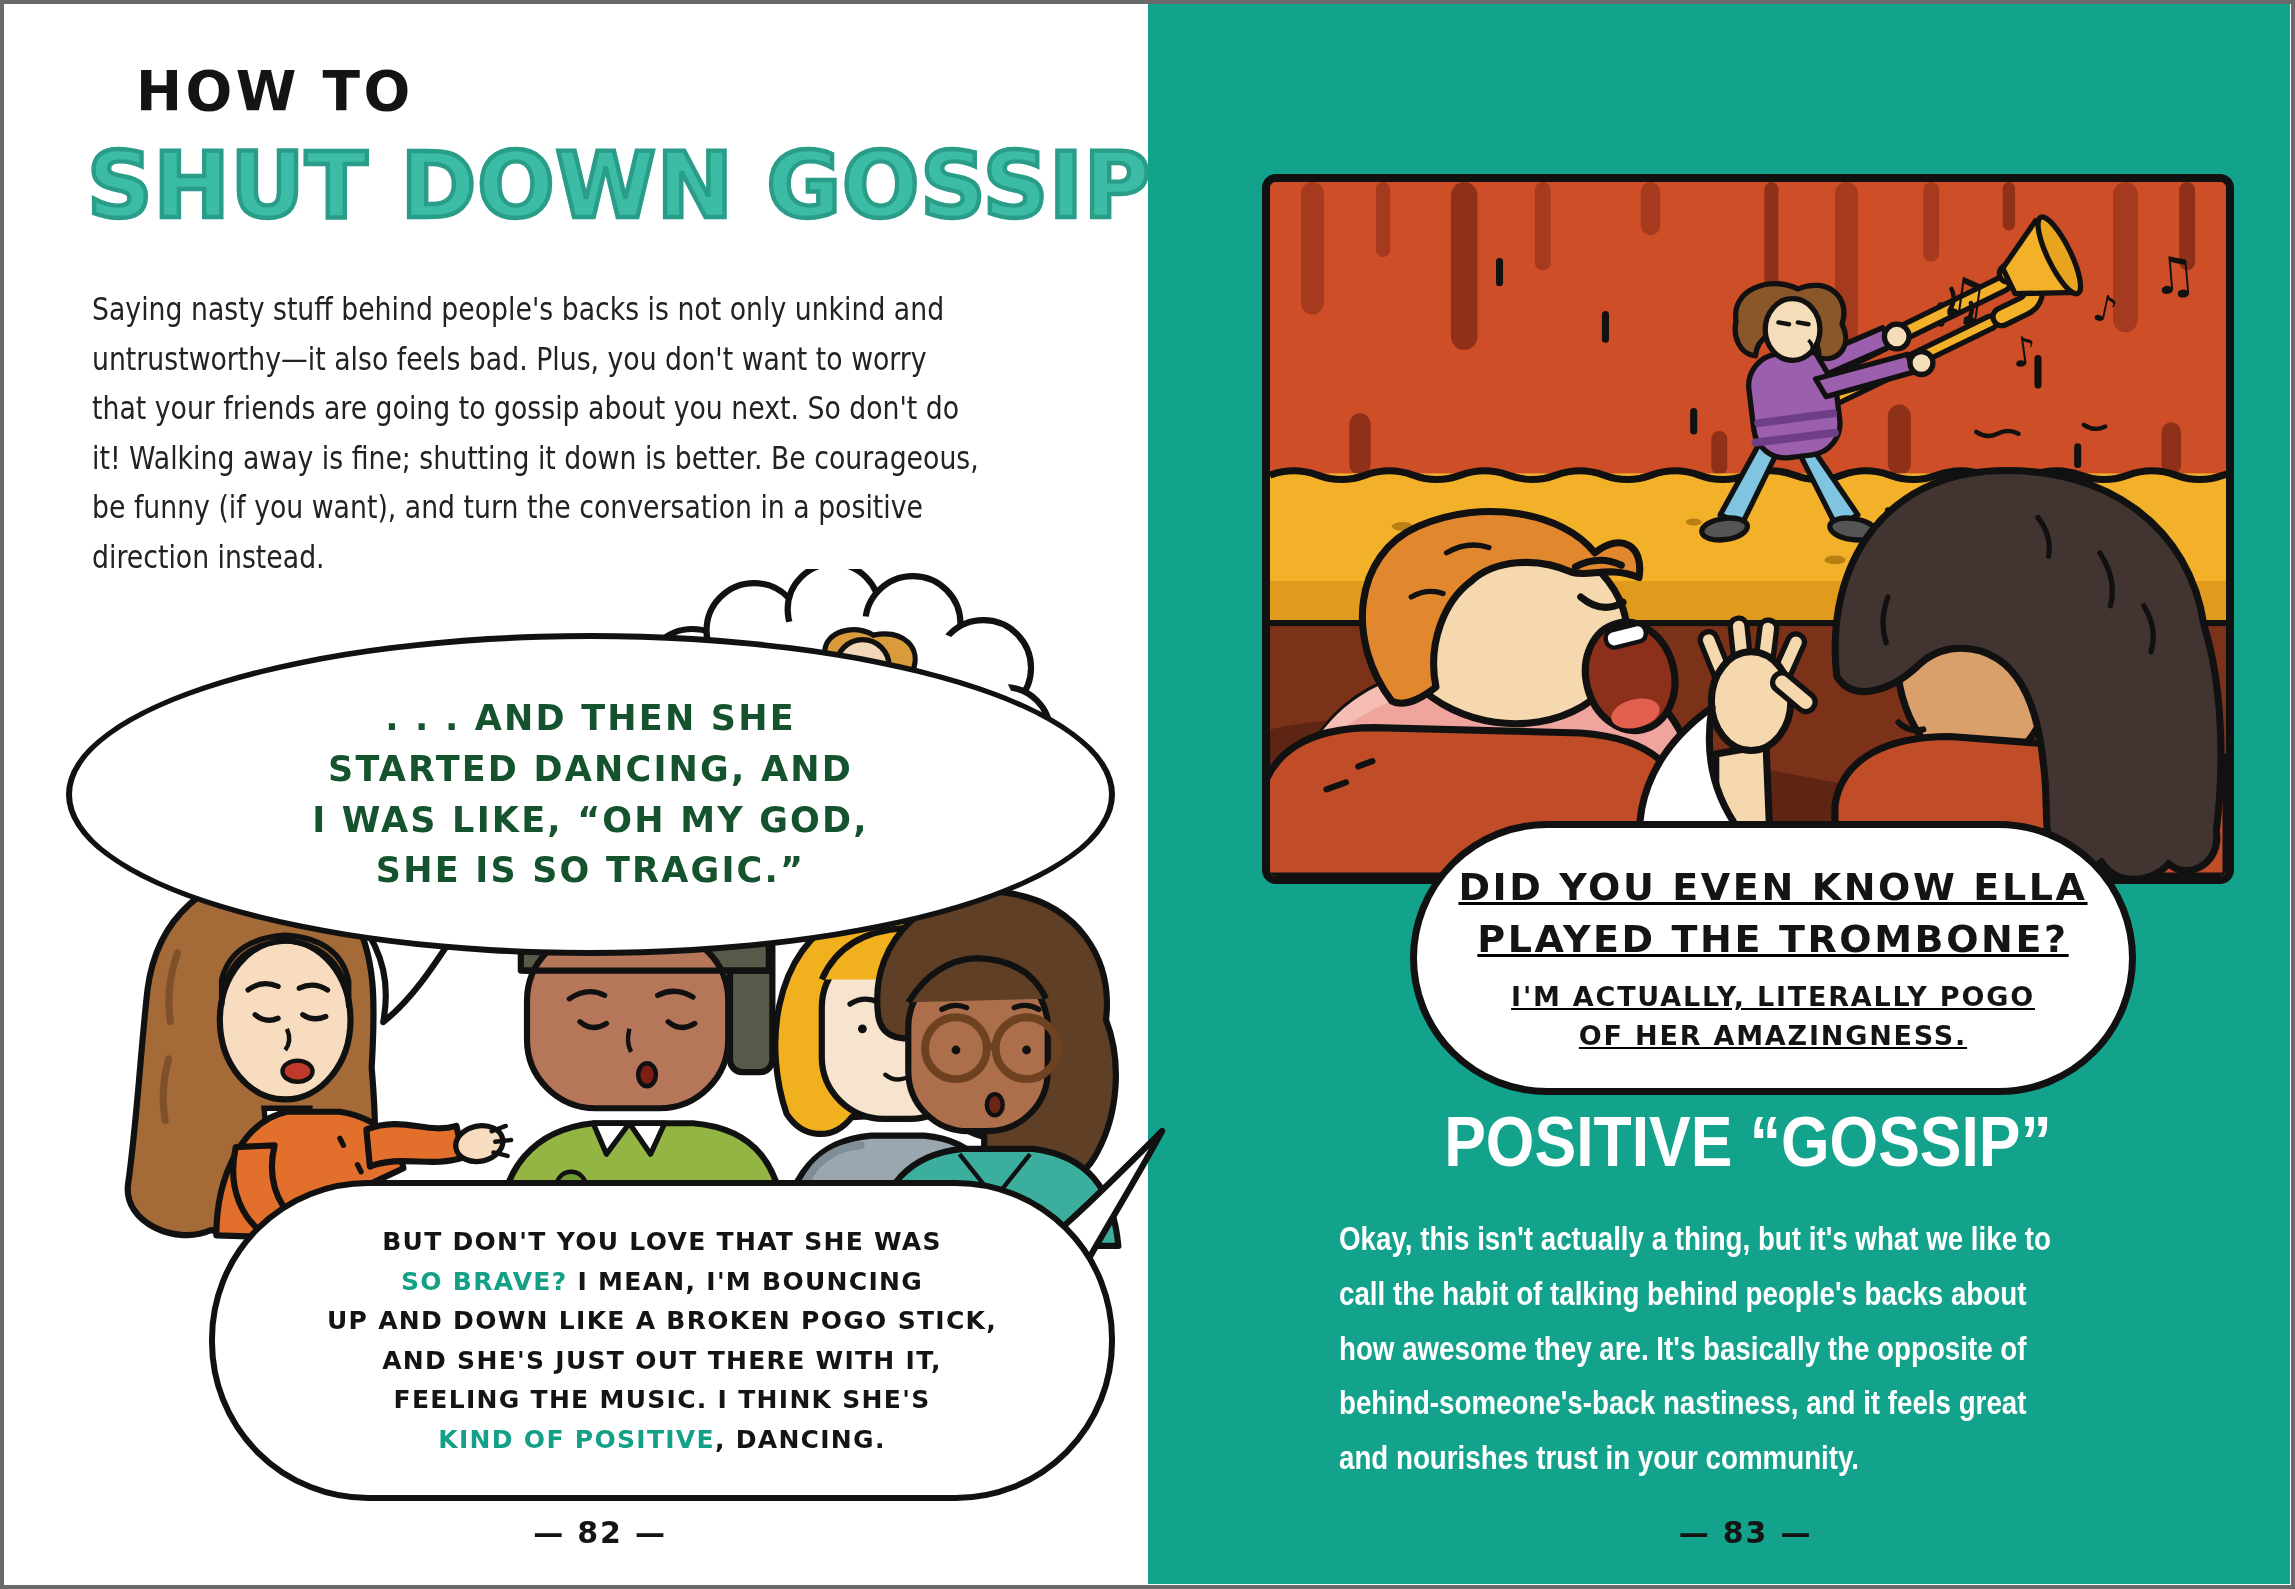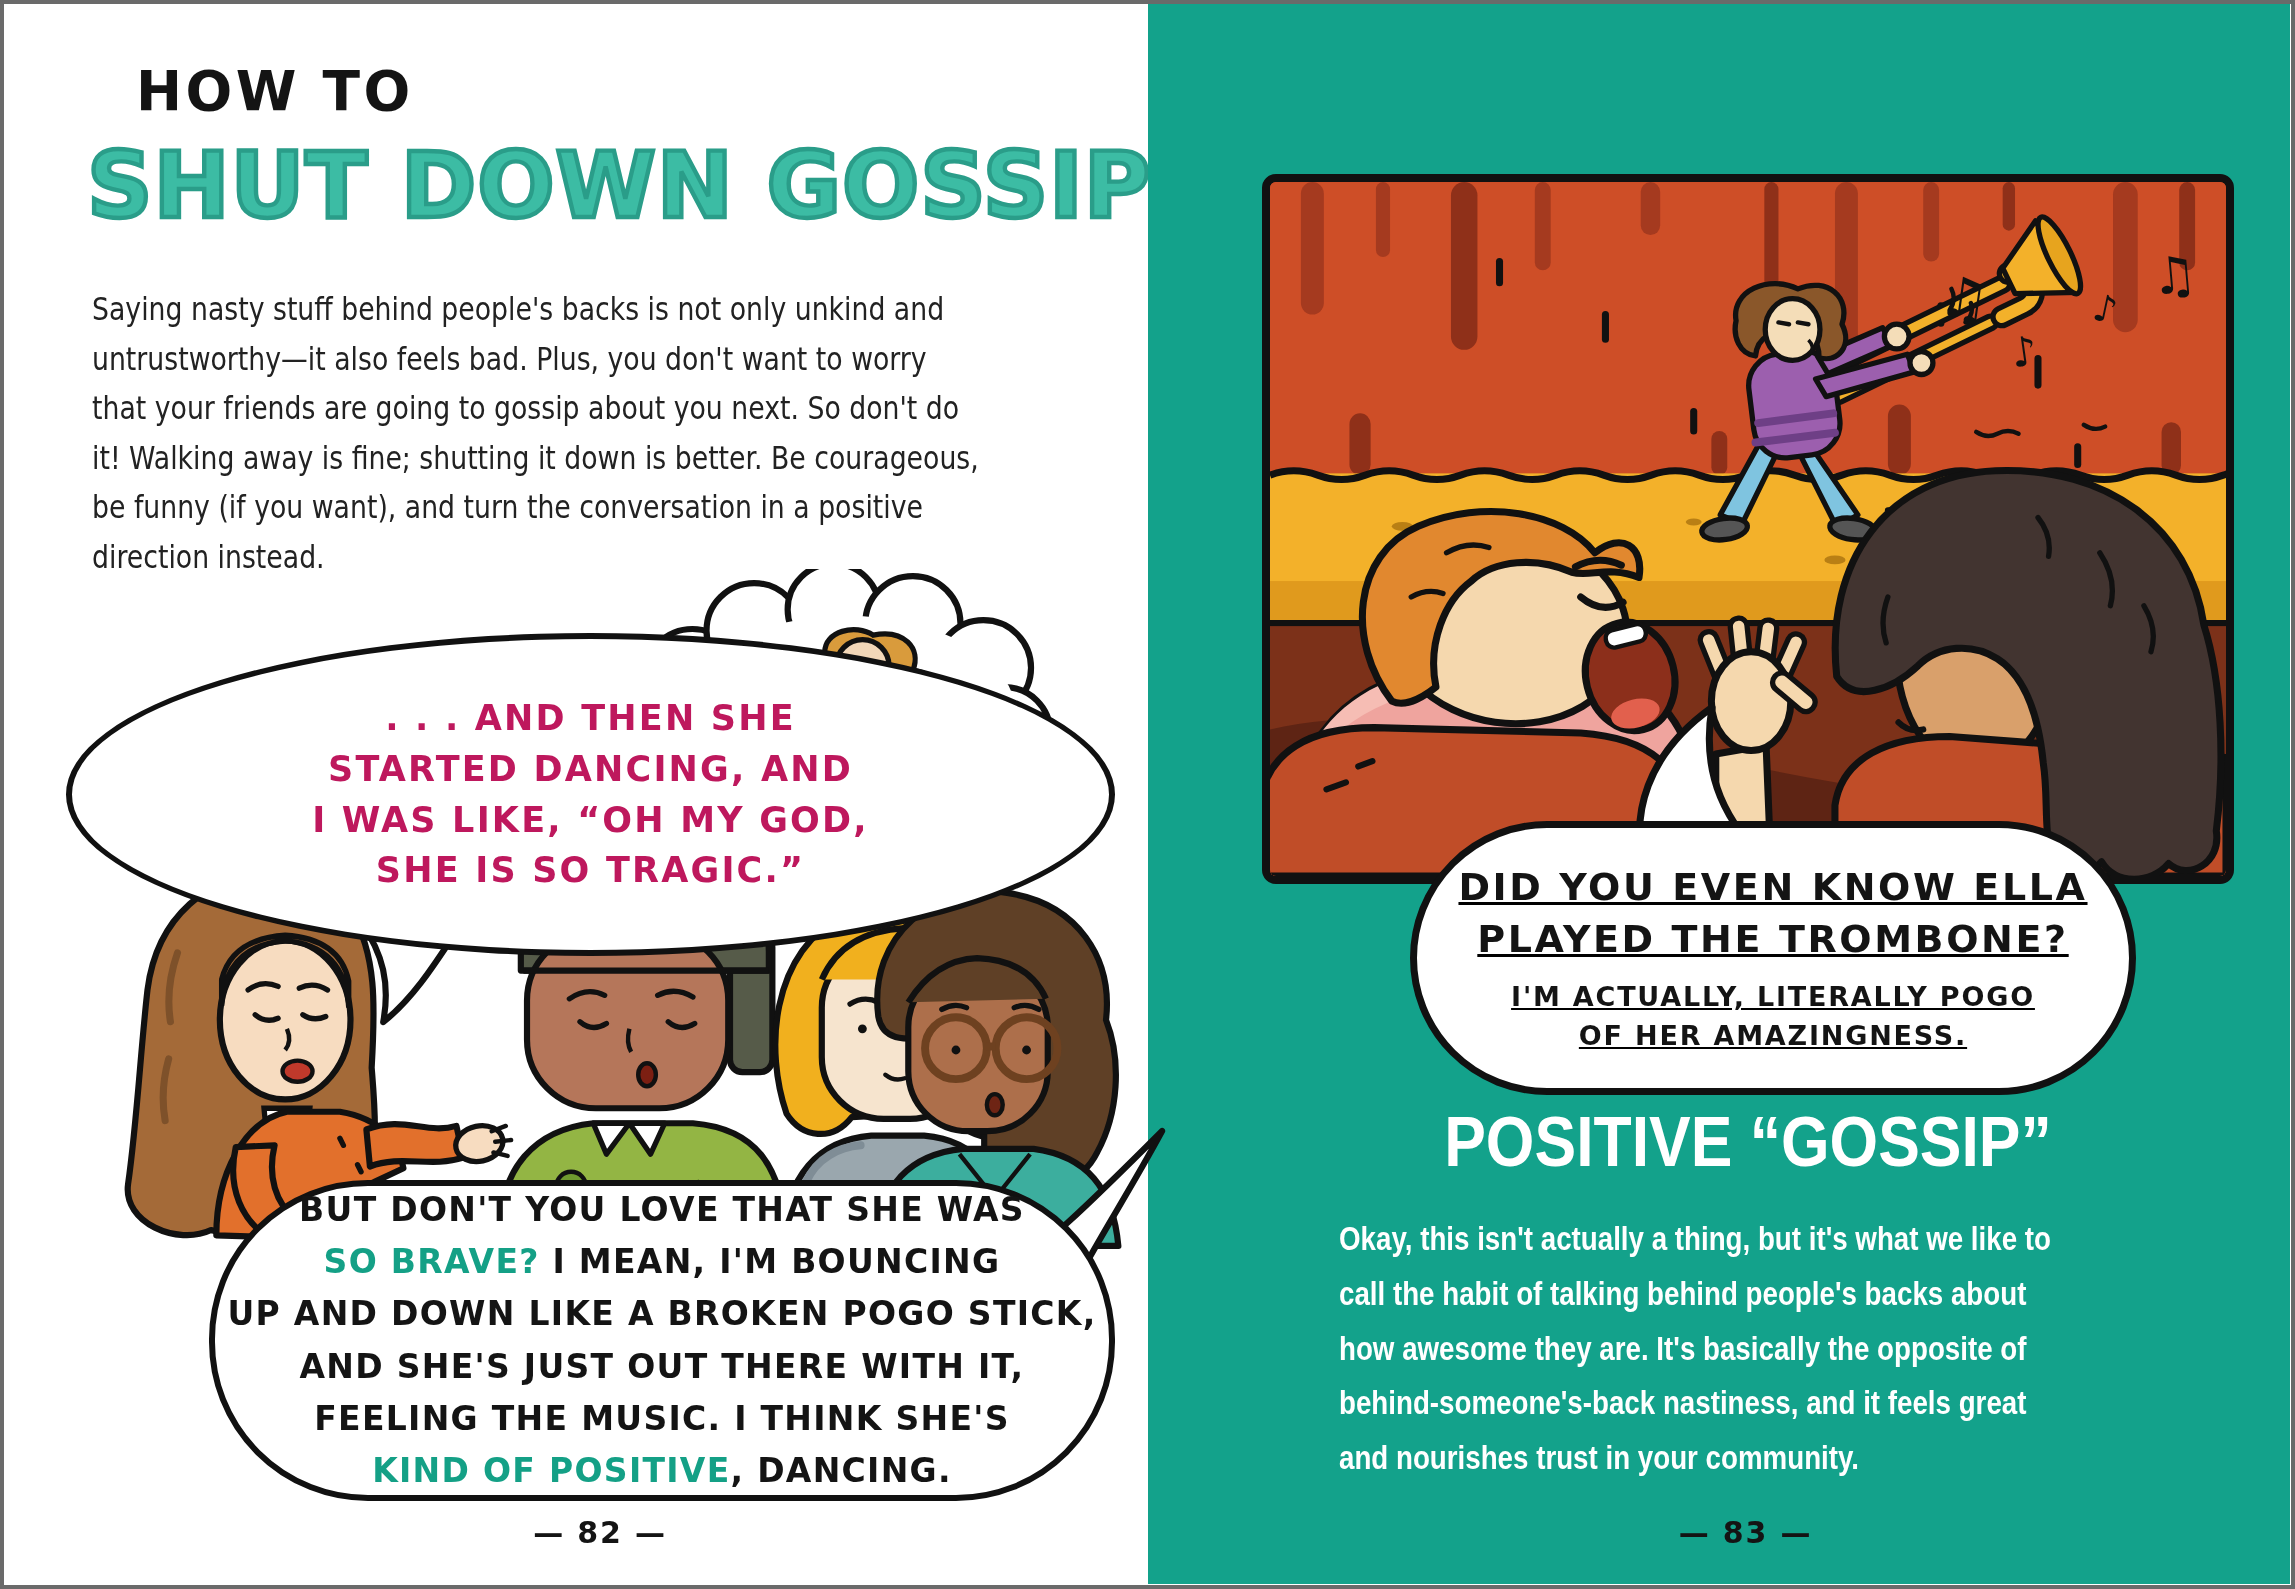--- a/index.html
+++ b/index.html
@@ -12,26 +12,26 @@
   .kicker{left:92px;top:55px;font-size:55px;font-weight:bold;color:#141414;
           letter-spacing:3.5px;margin-left:40px;}
   .big-title{left:83px;top:129px;font-size:91px;font-weight:bold;color:#3cbca4;
           letter-spacing:0.9px;-webkit-text-stroke:4.4px #2a9d89;white-space:nowrap;}
   .intro{left:88px;top:281px;width:1130px;font-size:32px;line-height:1.55;
          color:#222;white-space:pre-line;transform:scaleX(0.835);
          transform-origin:left top;letter-spacing:0px;}
   .bubble{background:#fff;border:6.2px solid #111;z-index:2;box-sizing:border-box;}
   .bubble1{left:62px;top:629px;width:1049px;height:323px;border-radius:50%;
            display:flex;align-items:center;justify-content:center;text-align:center;}
-  .bubble1-text{font-size:35px;font-weight:bold;color:#be185d;letter-spacing:2.2px;
+  .bubble1-text{font-size:35px;font-weight:bold;color:#14532d;letter-spacing:2.2px;
            line-height:1.45;white-space:pre-line;}
   .bubble2{left:205px;top:1176px;width:906px;height:321px;border-radius:159px;
            display:flex;flex-direction:column;align-items:center;justify-content:center;
            text-align:center;}
-  .bubble2 .ln{font-size:33px;font-weight:bold;color:#141414;letter-spacing:1.3px;
+  .bubble2 .ln{font-size:25px;font-weight:bold;color:#141414;letter-spacing:1.3px;
            line-height:1.58;}
   .accent{color:#14a086;}
   .trail-dot{background:#fff;border:5.3px solid #111;border-radius:50%;z-index:1;}
   .pgnum{font-size:30px;font-weight:bold;color:#141414;text-align:center;
          letter-spacing:1.8px;margin-left:24px;}
   .pg-left{left:0;top:1511px;width:1144px;}
   .pg-right{left:1148px;top:1511px;width:1139px;}
   
   .right-page{left:1144px;top:0;width:1142px;height:1580px;background:#13a28b;}
   .panel{left:1258px;top:170px;width:956px;height:694px;border:8px solid #111;

